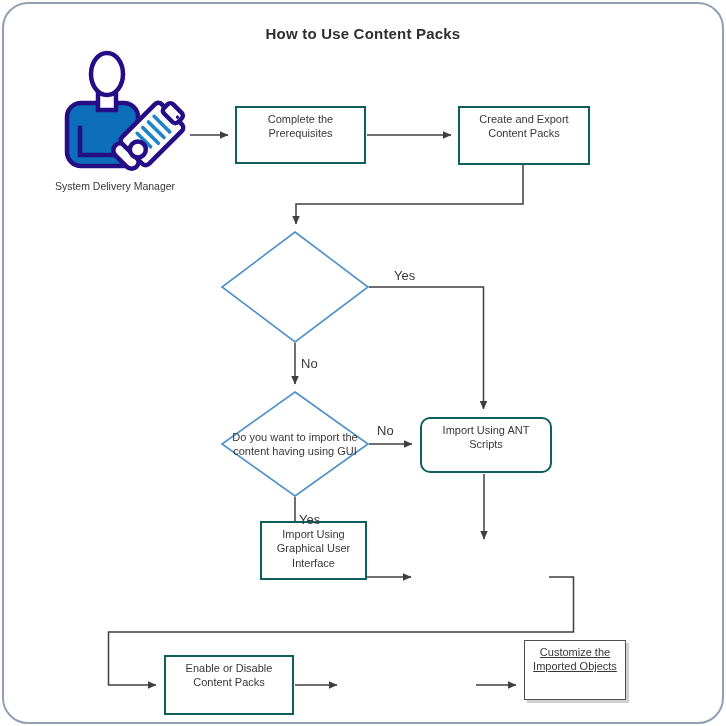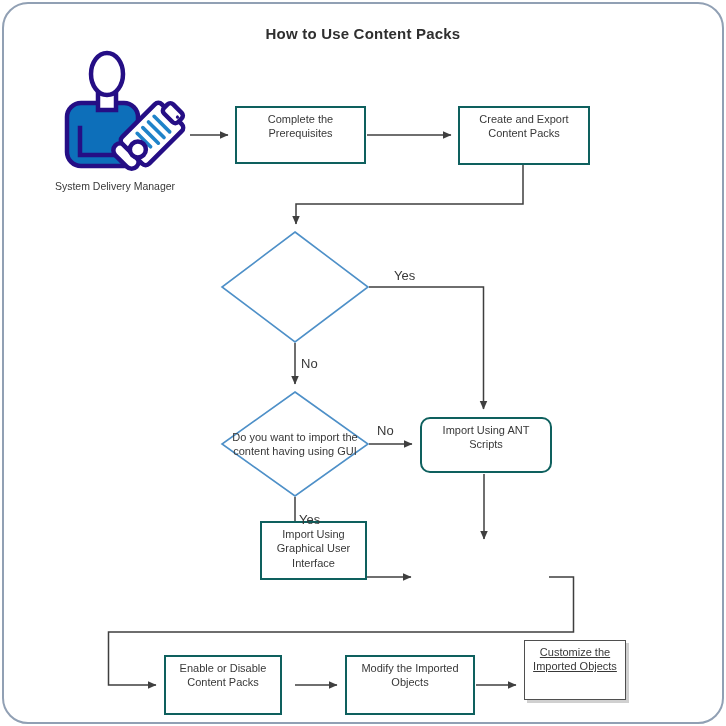--- a/index.html
+++ b/index.html
@@ -115,27 +115,24 @@
 
   <div class="node" style="left:420px;top:417px;width:132px;height:56px;border-radius:10px;">
     <span>Import Using ANT Scripts</span>
   </div>
 
   <div class="node" style="left:231px;top:521px;width:107px;height:59px;margin-left:29px;">
     <span>Import Using Graphical User Interface</span>
   </div>
 
 
-  <div class="node" style="left:164px;top:655px;width:118px;height:60px;">
+  <div class="node" style="left:164px;top:655px;width:130px;height:60px;">
     <span>Enable or Disable Content Packs</span>
   </div>
 
-  <div class="node" style="left:345px;top:655px;width:130px;height:60px;">
-    <span>Modify the Imported Objects</span>
-  </div>
 
   <div class="node final" style="left:524px;top:640px;width:102px;height:60px;text-decoration:underline;">
     <span>Customize the Imported Objects</span>
   </div>
 
 
   <div class="dtext" style="left:222px;top:430px;width:146px;">Do you want to import the content having using GUI</div>
 
   <div class="elabel" style="left:394px;top:268px;">Yes</div>
   <div class="elabel" style="left:301px;top:356px;">No</div>

